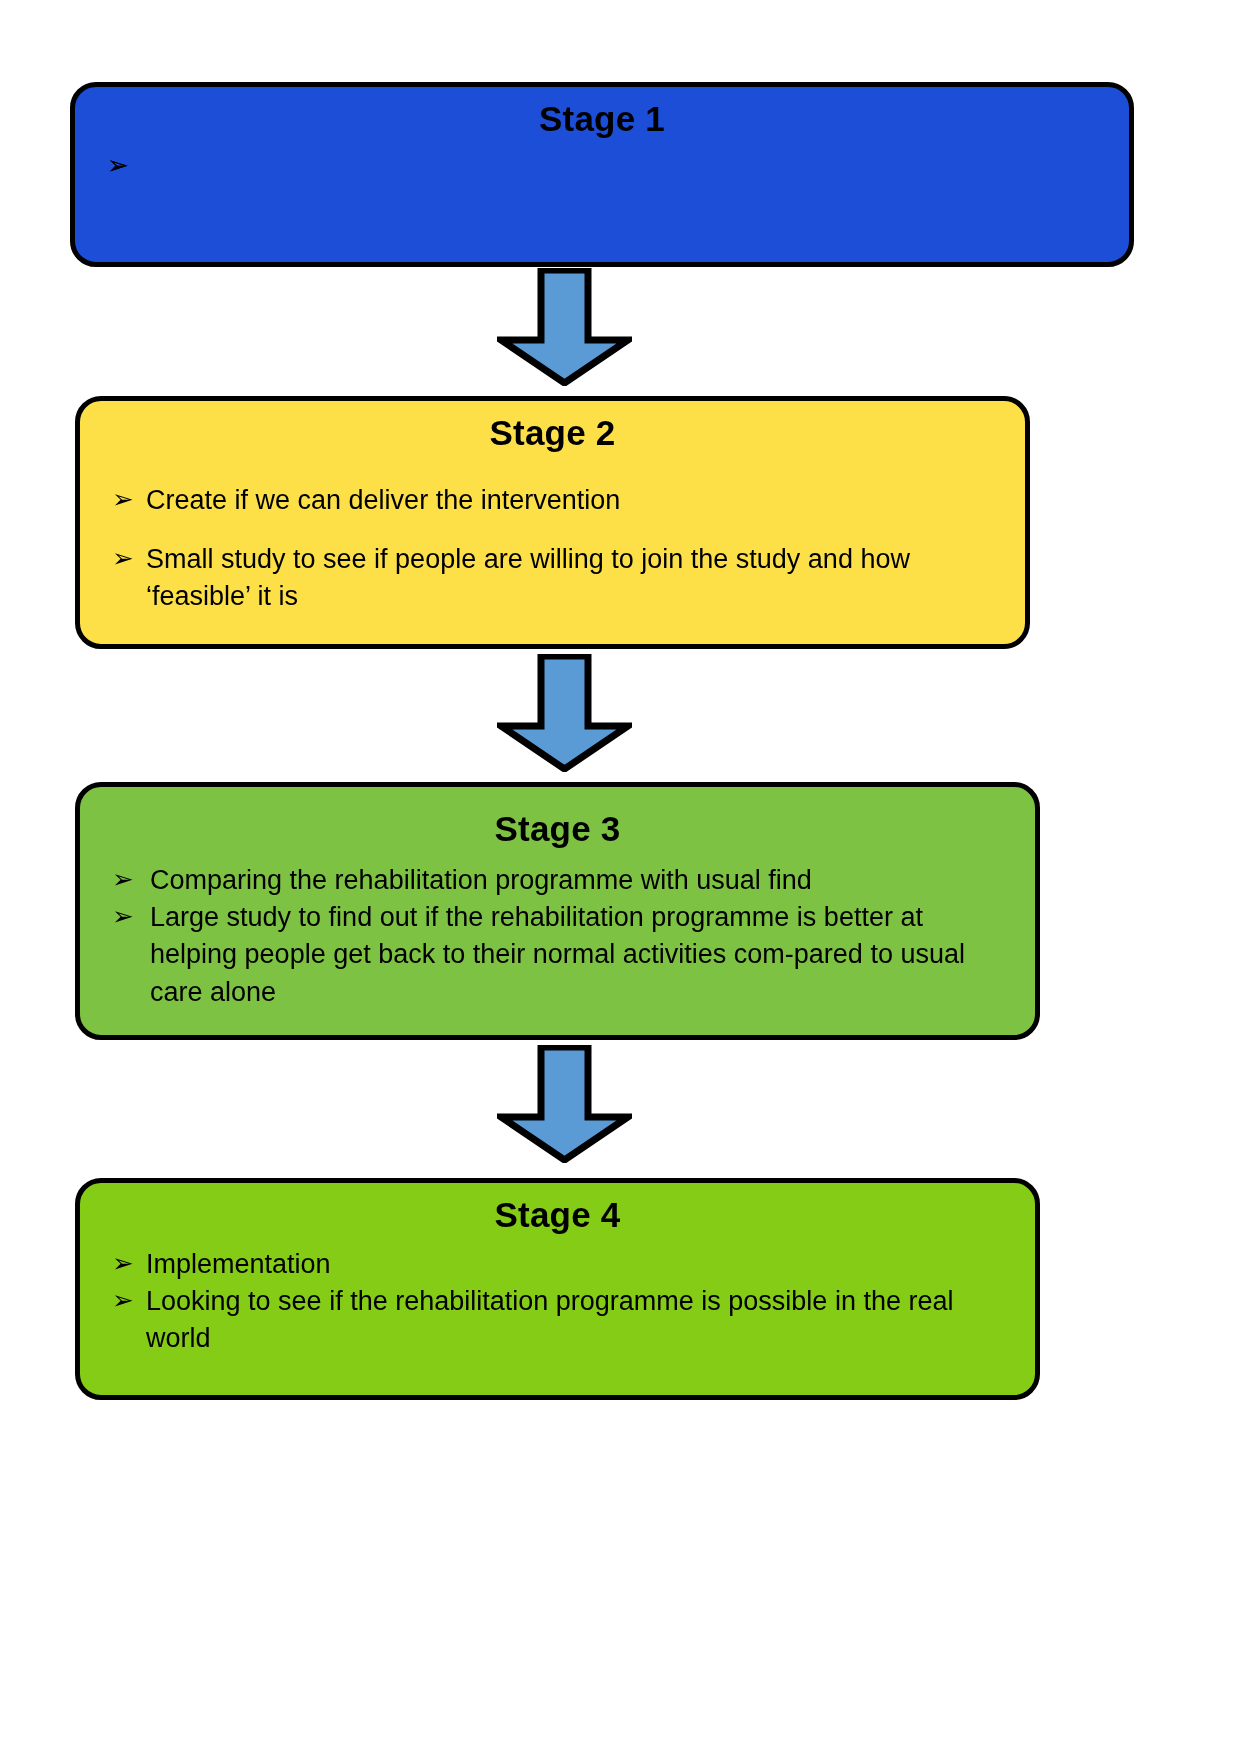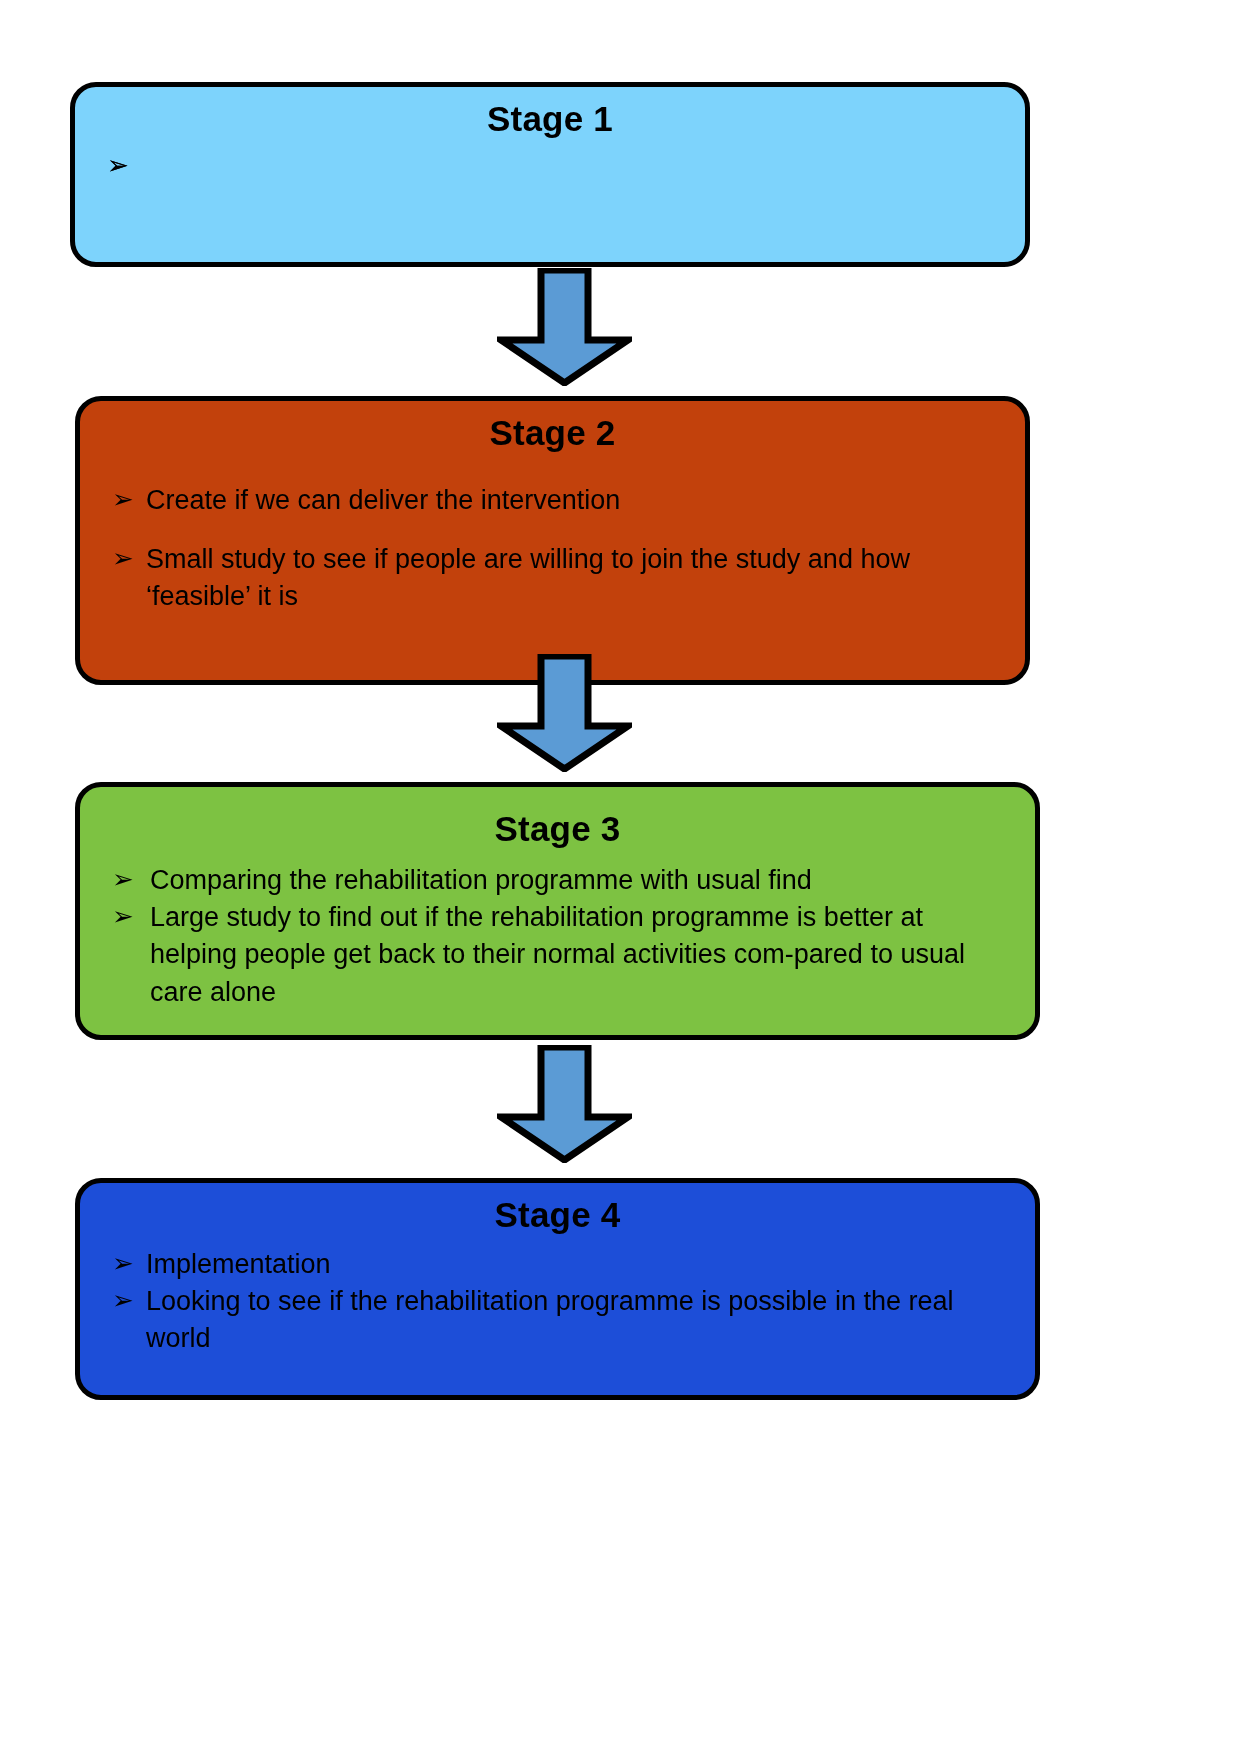--- a/index.html
+++ b/index.html
@@ -56,44 +56,44 @@
     position: absolute;
     left: 6px;
     top: 0px;
     font-size: 26px;
     line-height: 1.38;
     color: #000000;
   }
 
   
   #stage-1 {
-    left: 70px; top: 82px; width: 960px; height: 185px;
-    background: #7dd3fc;
+    left: 70px; top: 82px; width: 1064px; height: 185px;
+    background: #1d4ed8;
   }
   #stage-1 .bullets { margin-top: 2px; }
   #stage-1 .bullet { padding-left: 42px; }
 
   #stage-2 {
-    left: 75px; top: 396px; width: 955px; height: 289px;
-    background: #c2410c;
+    left: 75px; top: 396px; width: 955px; height: 253px;
+    background: #fde047;
   }
   #stage-2 .bullets { margin-top: 22px; gap: 22px; }
   #stage-2 .bullet { padding-left: 40px; }
 
   #stage-3 {
     left: 75px; top: 782px; width: 965px; height: 258px;
     background: #7DC242;
     justify-content: center;
   }
   #stage-3 .bullets { margin-top: 6px; }
   #stage-3 .bullet { padding-left: 44px; }
 
   #stage-4 {
     left: 75px; top: 1178px; width: 965px; height: 222px;
-    background: #1d4ed8;
+    background: #84cc16;
   }
   #stage-4 .bullets { margin-top: 4px; }
   #stage-4 .bullet { padding-left: 40px; }
 
   
   .arrow {
     position: absolute;
     width: 135px;
     height: 118px;
     left: 497px;

